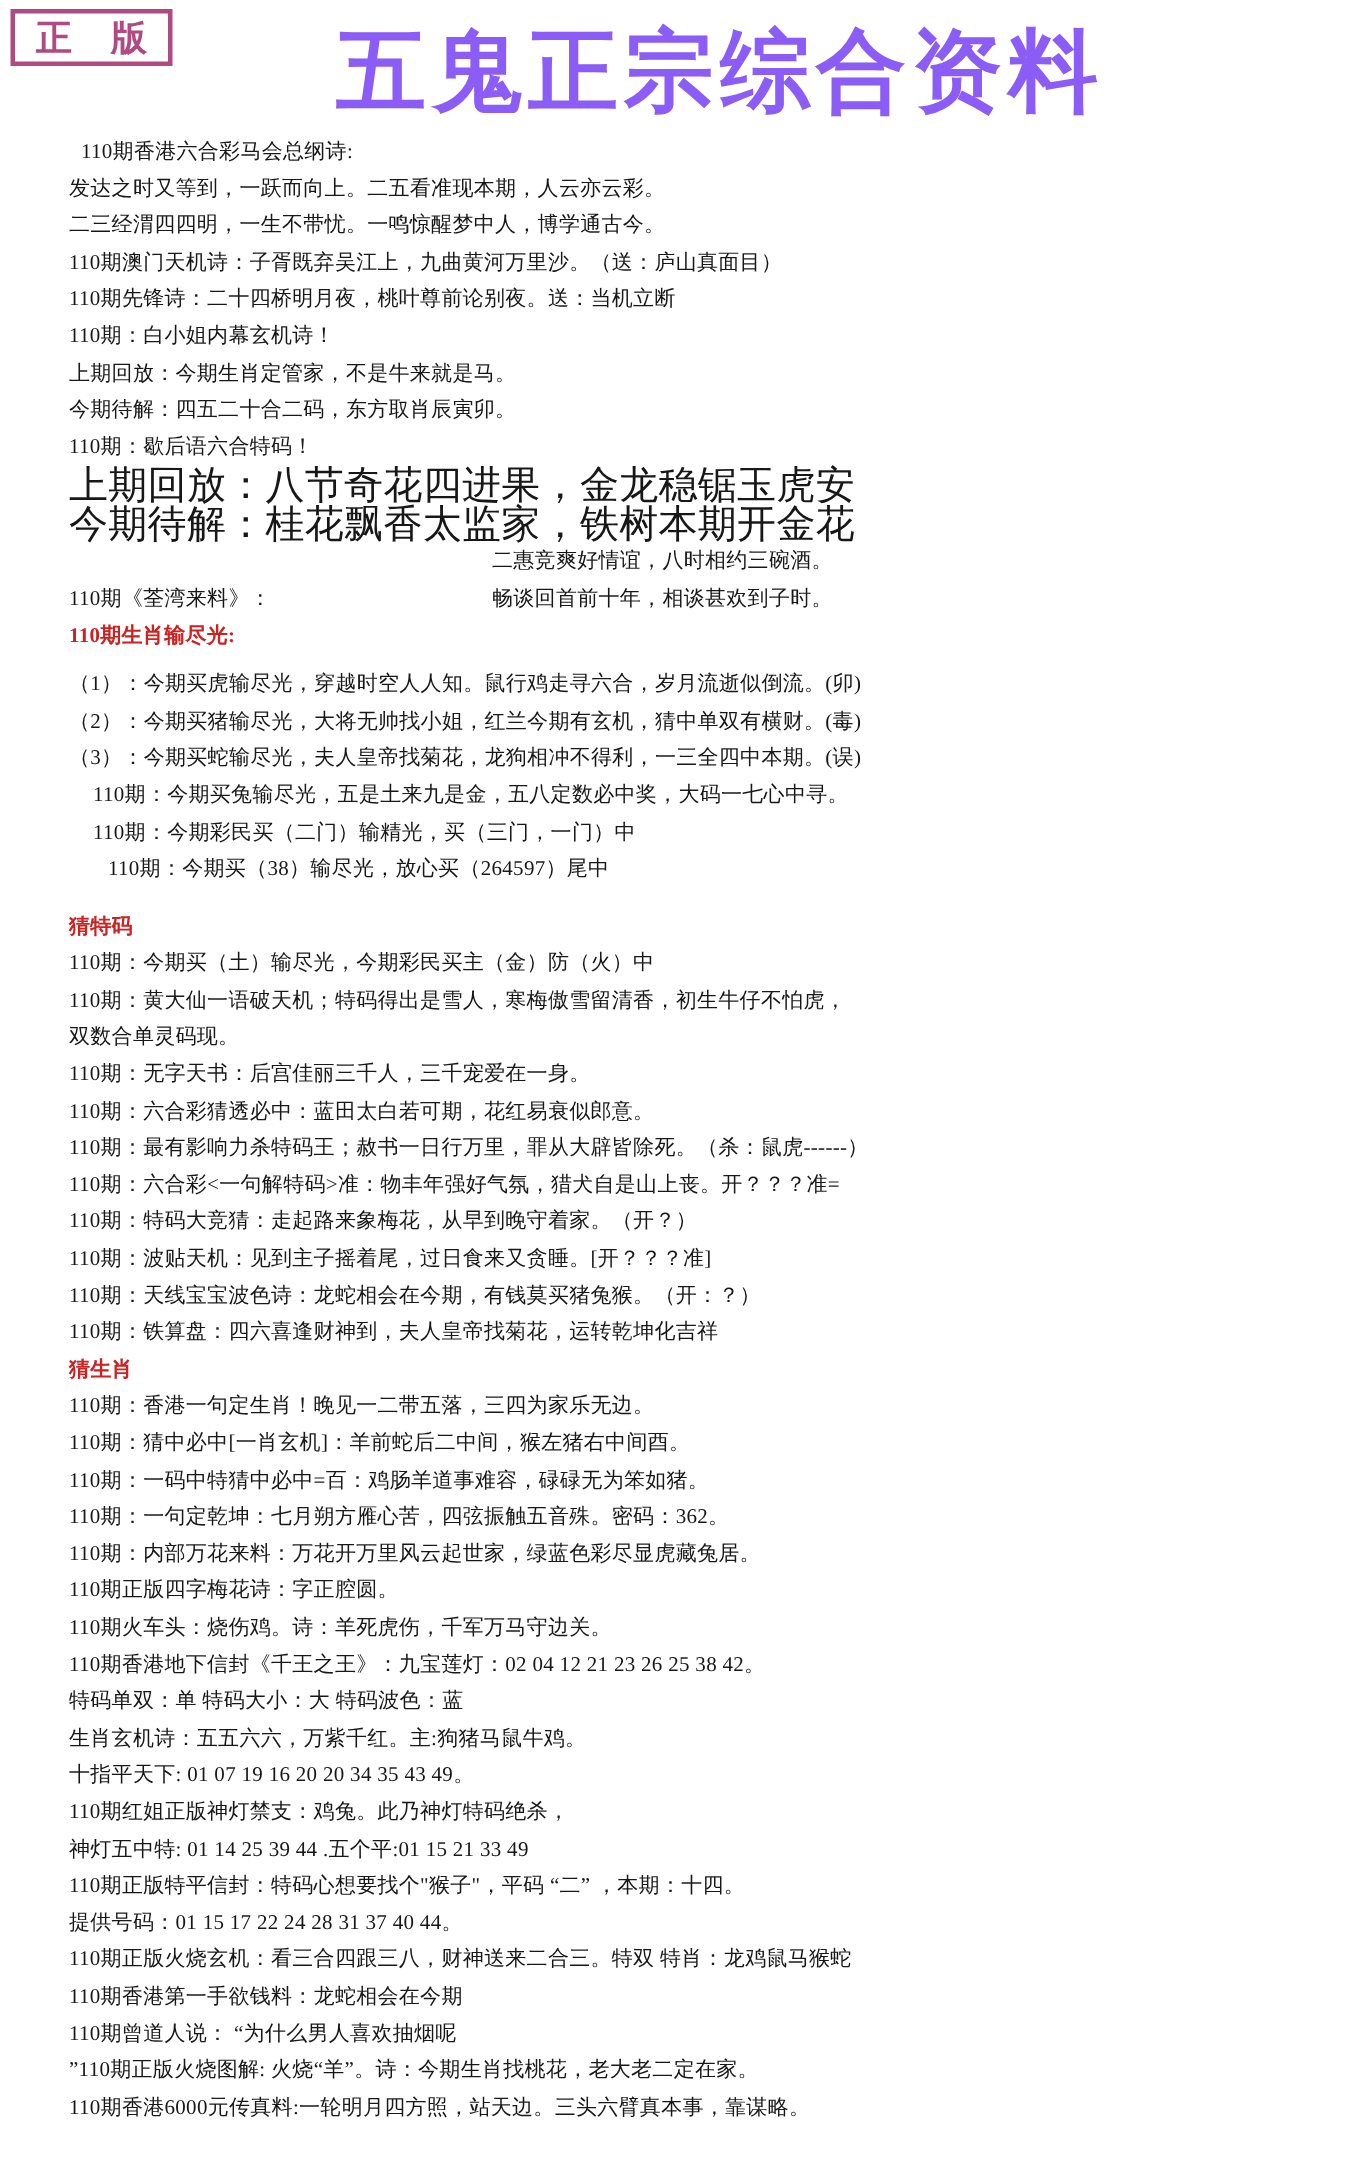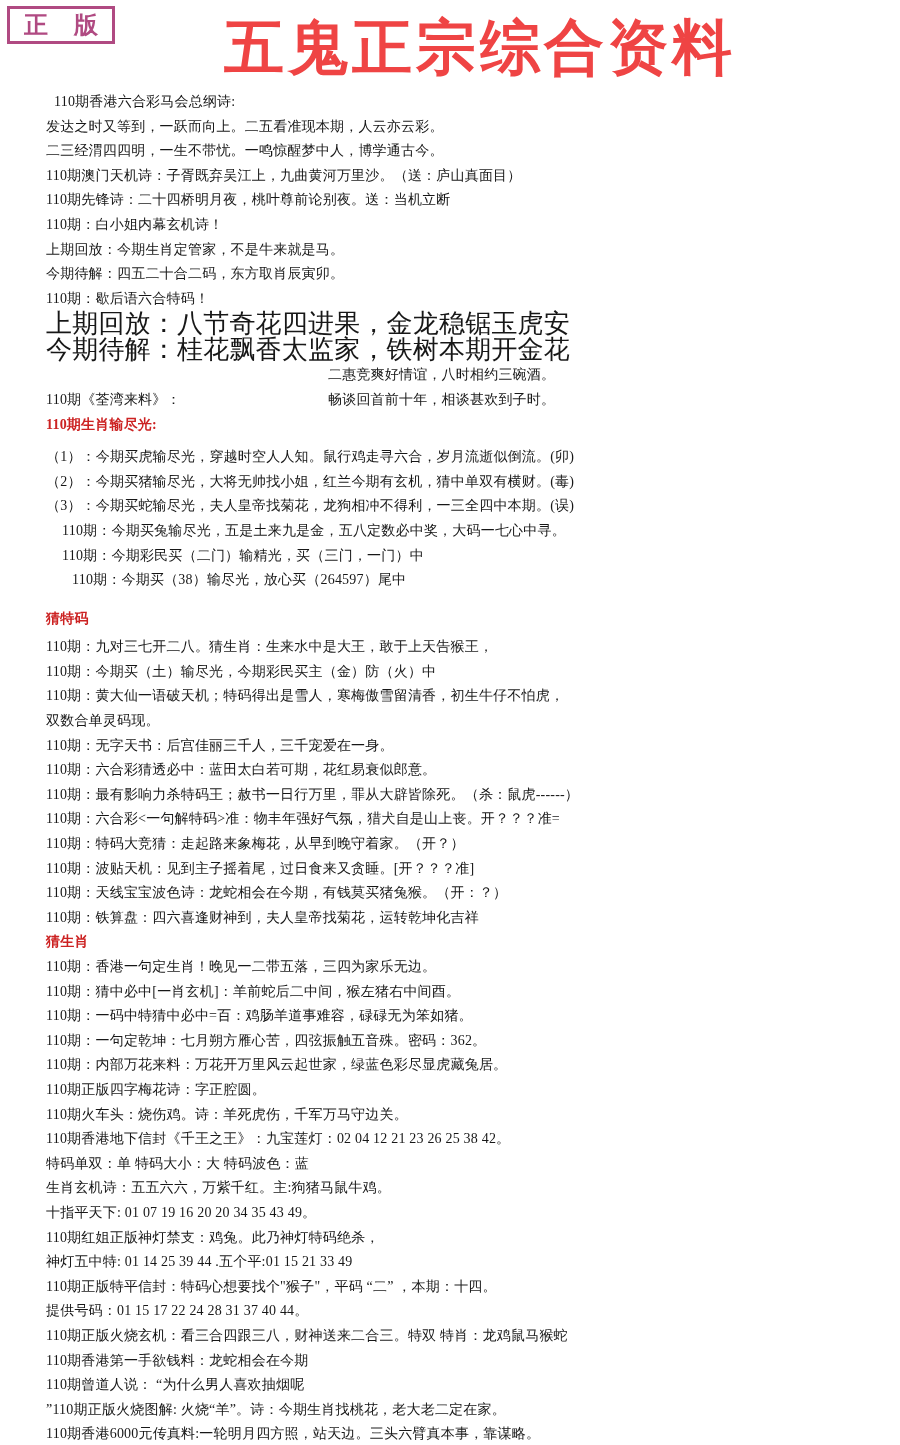--- a/index.html
+++ b/index.html
@@ -11,21 +11,21 @@
   .badge{
     position:absolute;top:6px;left:7px;width:108px;height:38px;
     border:3px solid #b04a82;color:#b04a82;
     display:flex;align-items:center;justify-content:center;
     font-size:24px;letter-spacing:10px;padding-left:10px;box-sizing:border-box;
     font-weight:bold;
   }
   .title{
     text-align:center;padding-left:60px;margin-top:12px;
     font-size:60px;font-weight:bold;letter-spacing:4px;line-height:72px;
-    color:#ef4444;
+    color:#8b5cf6;
   }
   .content{
     margin-top:6px;padding-left:46px;padding-right:6px;
   }
   .ln{
     font-size:14px;line-height:24.6px;white-space:pre-wrap;
     letter-spacing:0.2px;
   }
   .heading{color:#cc2222;font-weight:bold;}
   .lg{font-size:26px;line-height:26px;}
@@ -58,21 +58,20 @@
     <div class="ln lg">今期待解：桂花飘香太监家，铁树本期开金花</div>
     <div class="ln cols"><div class="left">110期《荃湾来料》：</div><div class="right"><div>二惠竞爽好情谊，八时相约三碗酒。</div><div>畅谈回首前十年，相谈甚欢到子时。</div></div></div>
     <div class="ln heading">110期生肖输尽光:</div>
     <div class="ln gap8">（1）：今期买虎输尽光，穿越时空人人知。鼠行鸡走寻六合，岁月流逝似倒流。(卯)</div>
     <div class="ln">（2）：今期买猪输尽光，大将无帅找小姐，红兰今期有玄机，猜中单双有横财。(毒)</div>
     <div class="ln">（3）：今期买蛇输尽光，夫人皇帝找菊花，龙狗相冲不得利，一三全四中本期。(误)</div>
     <div class="ln ind1">110期：今期买兔输尽光，五是土来九是金，五八定数必中奖，大码一七心中寻。</div>
     <div class="ln ind1">110期：今期彩民买（二门）输精光，买（三门，一门）中</div>
     <div class="ln ind2">110期：今期买（38）输尽光，放心买（264597）尾中</div>
     <div class="ln heading gap14">猜特码</div>
-    <div class="ln gap4">110期：九对三七开二八。猜生肖：生来水中是大王，敢于上天告猴王，</div>
     <div class="ln">110期：今期买（土）输尽光，今期彩民买主（金）防（火）中</div>
     <div class="ln">110期：黄大仙一语破天机；特码得出是雪人，寒梅傲雪留清香，初生牛仔不怕虎，</div>
     <div class="ln">双数合单灵码现。</div>
     <div class="ln">110期：无字天书：后宫佳丽三千人，三千宠爱在一身。</div>
     <div class="ln">110期：六合彩猜透必中：蓝田太白若可期，花红易衰似郎意。</div>
     <div class="ln">110期：最有影响力杀特码王；赦书一日行万里，罪从大辟皆除死。（杀：鼠虎------）</div>
     <div class="ln">110期：六合彩&lt;一句解特码&gt;准：物丰年强好气氛，猎犬自是山上丧。开？？？准=</div>
     <div class="ln">110期：特码大竞猜：走起路来象梅花，从早到晚守着家。（开？）</div>
     <div class="ln">110期：波贴天机：见到主子摇着尾，过日食来又贪睡。[开？？？准]</div>
     <div class="ln">110期：天线宝宝波色诗：龙蛇相会在今期，有钱莫买猪兔猴。（开：？）</div>

